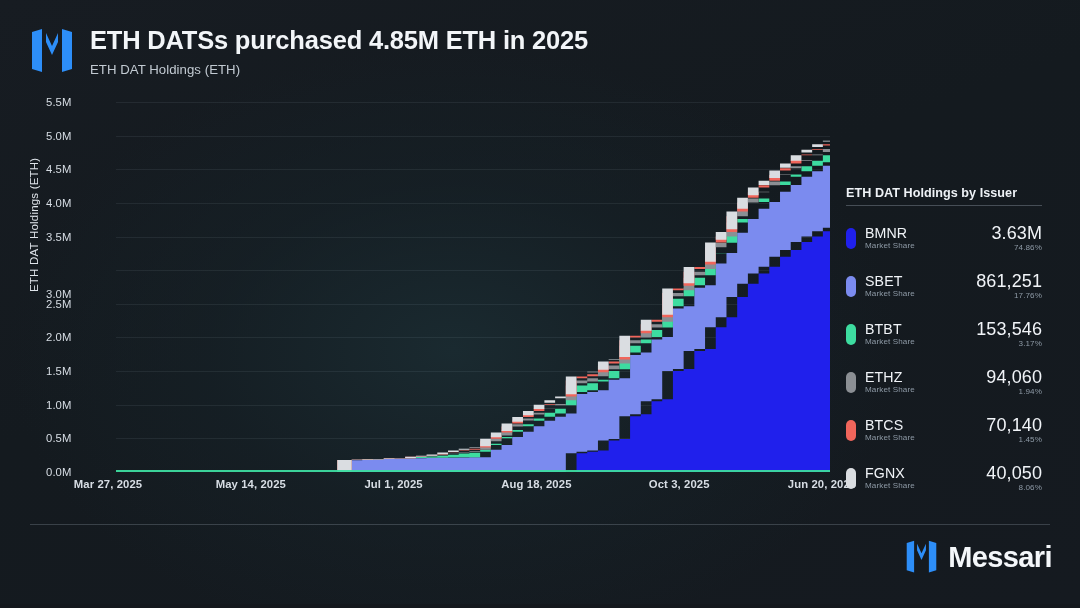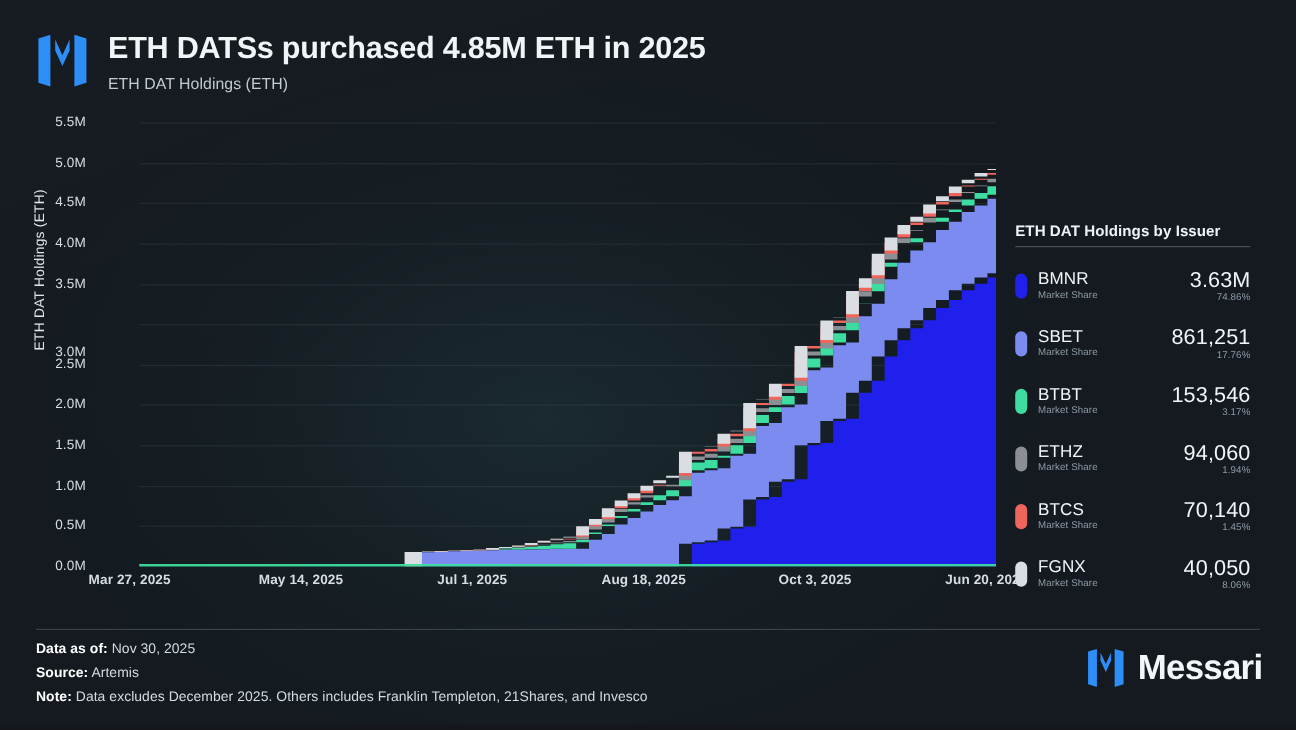--- a/index.html
+++ b/index.html
@@ -210,34 +210,20 @@
           </div>
           <div class="leg-right">
             <div class="leg-val">40,050</div>
             <div class="leg-pct">8.06%</div>
           </div>
         </div>
       </div>
   </div>
 
   <div class="footer-rule"></div>
-  <div class="footer">
-    <div class="fline">
-      <b>Data as of:</b>
-      <span>Nov 30, 2025</span>
-    </div>
-    <div class="fline">
-      <b>Source:</b>
-      <span>Artemis</span>
-    </div>
-    <div class="fline">
-      <b>Note:</b>
-      <span>Data excludes December 2025. Others includes Franklin Templeton, 21Shares, and Invesco</span>
-    </div>
-  </div>
 
   <div class="brand">
     <svg class="brand-mark" viewBox="0 0 44 46">
       <path d="M2 4 L12 1 L12 44 L2 41 Z" fill="#2d8ef8"></path>
       <path d="M16 5 L22 18 L28 5 L28 14 L22 27 L16 14 Z" fill="#2d8ef8"></path>
       <path d="M32 1 L42 4 L42 41 L32 44 Z" fill="#2d8ef8"></path>
     </svg>
     <div class="brand-text">Messari</div>
   </div>
 

